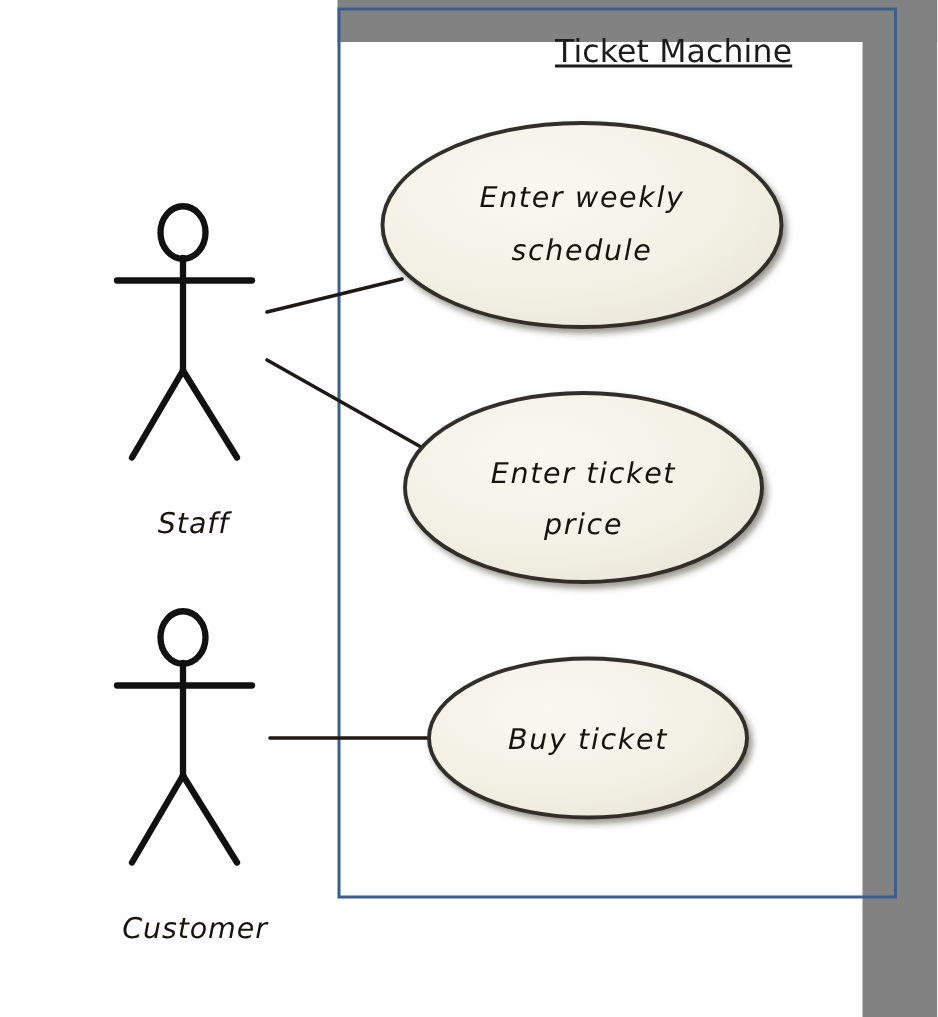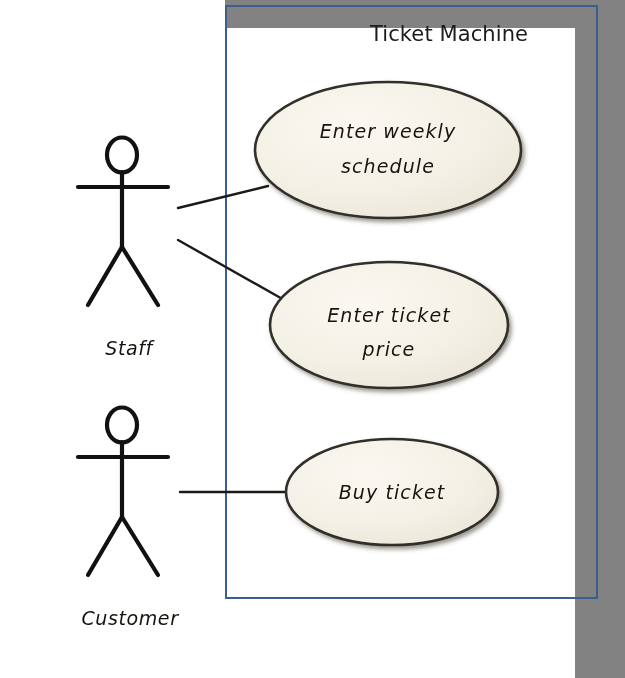--- a/index.html
+++ b/index.html
@@ -47,20 +47,21 @@
     position: absolute;
     left: 370px;
     top: 22px;
     width: 200px;
     text-align: left;
     font-family: "DejaVu Sans", sans-serif;
     font-size: 21px;
     color: #1c1c1c;
     letter-spacing: 0.1px;
     white-space: nowrap;
+    text-decoration: underline;
   }
   
   .art {
     position: absolute;
     left: 0;
     top: 0;
     width: 625px;
     height: 678px;
   }
   .uc-label {

